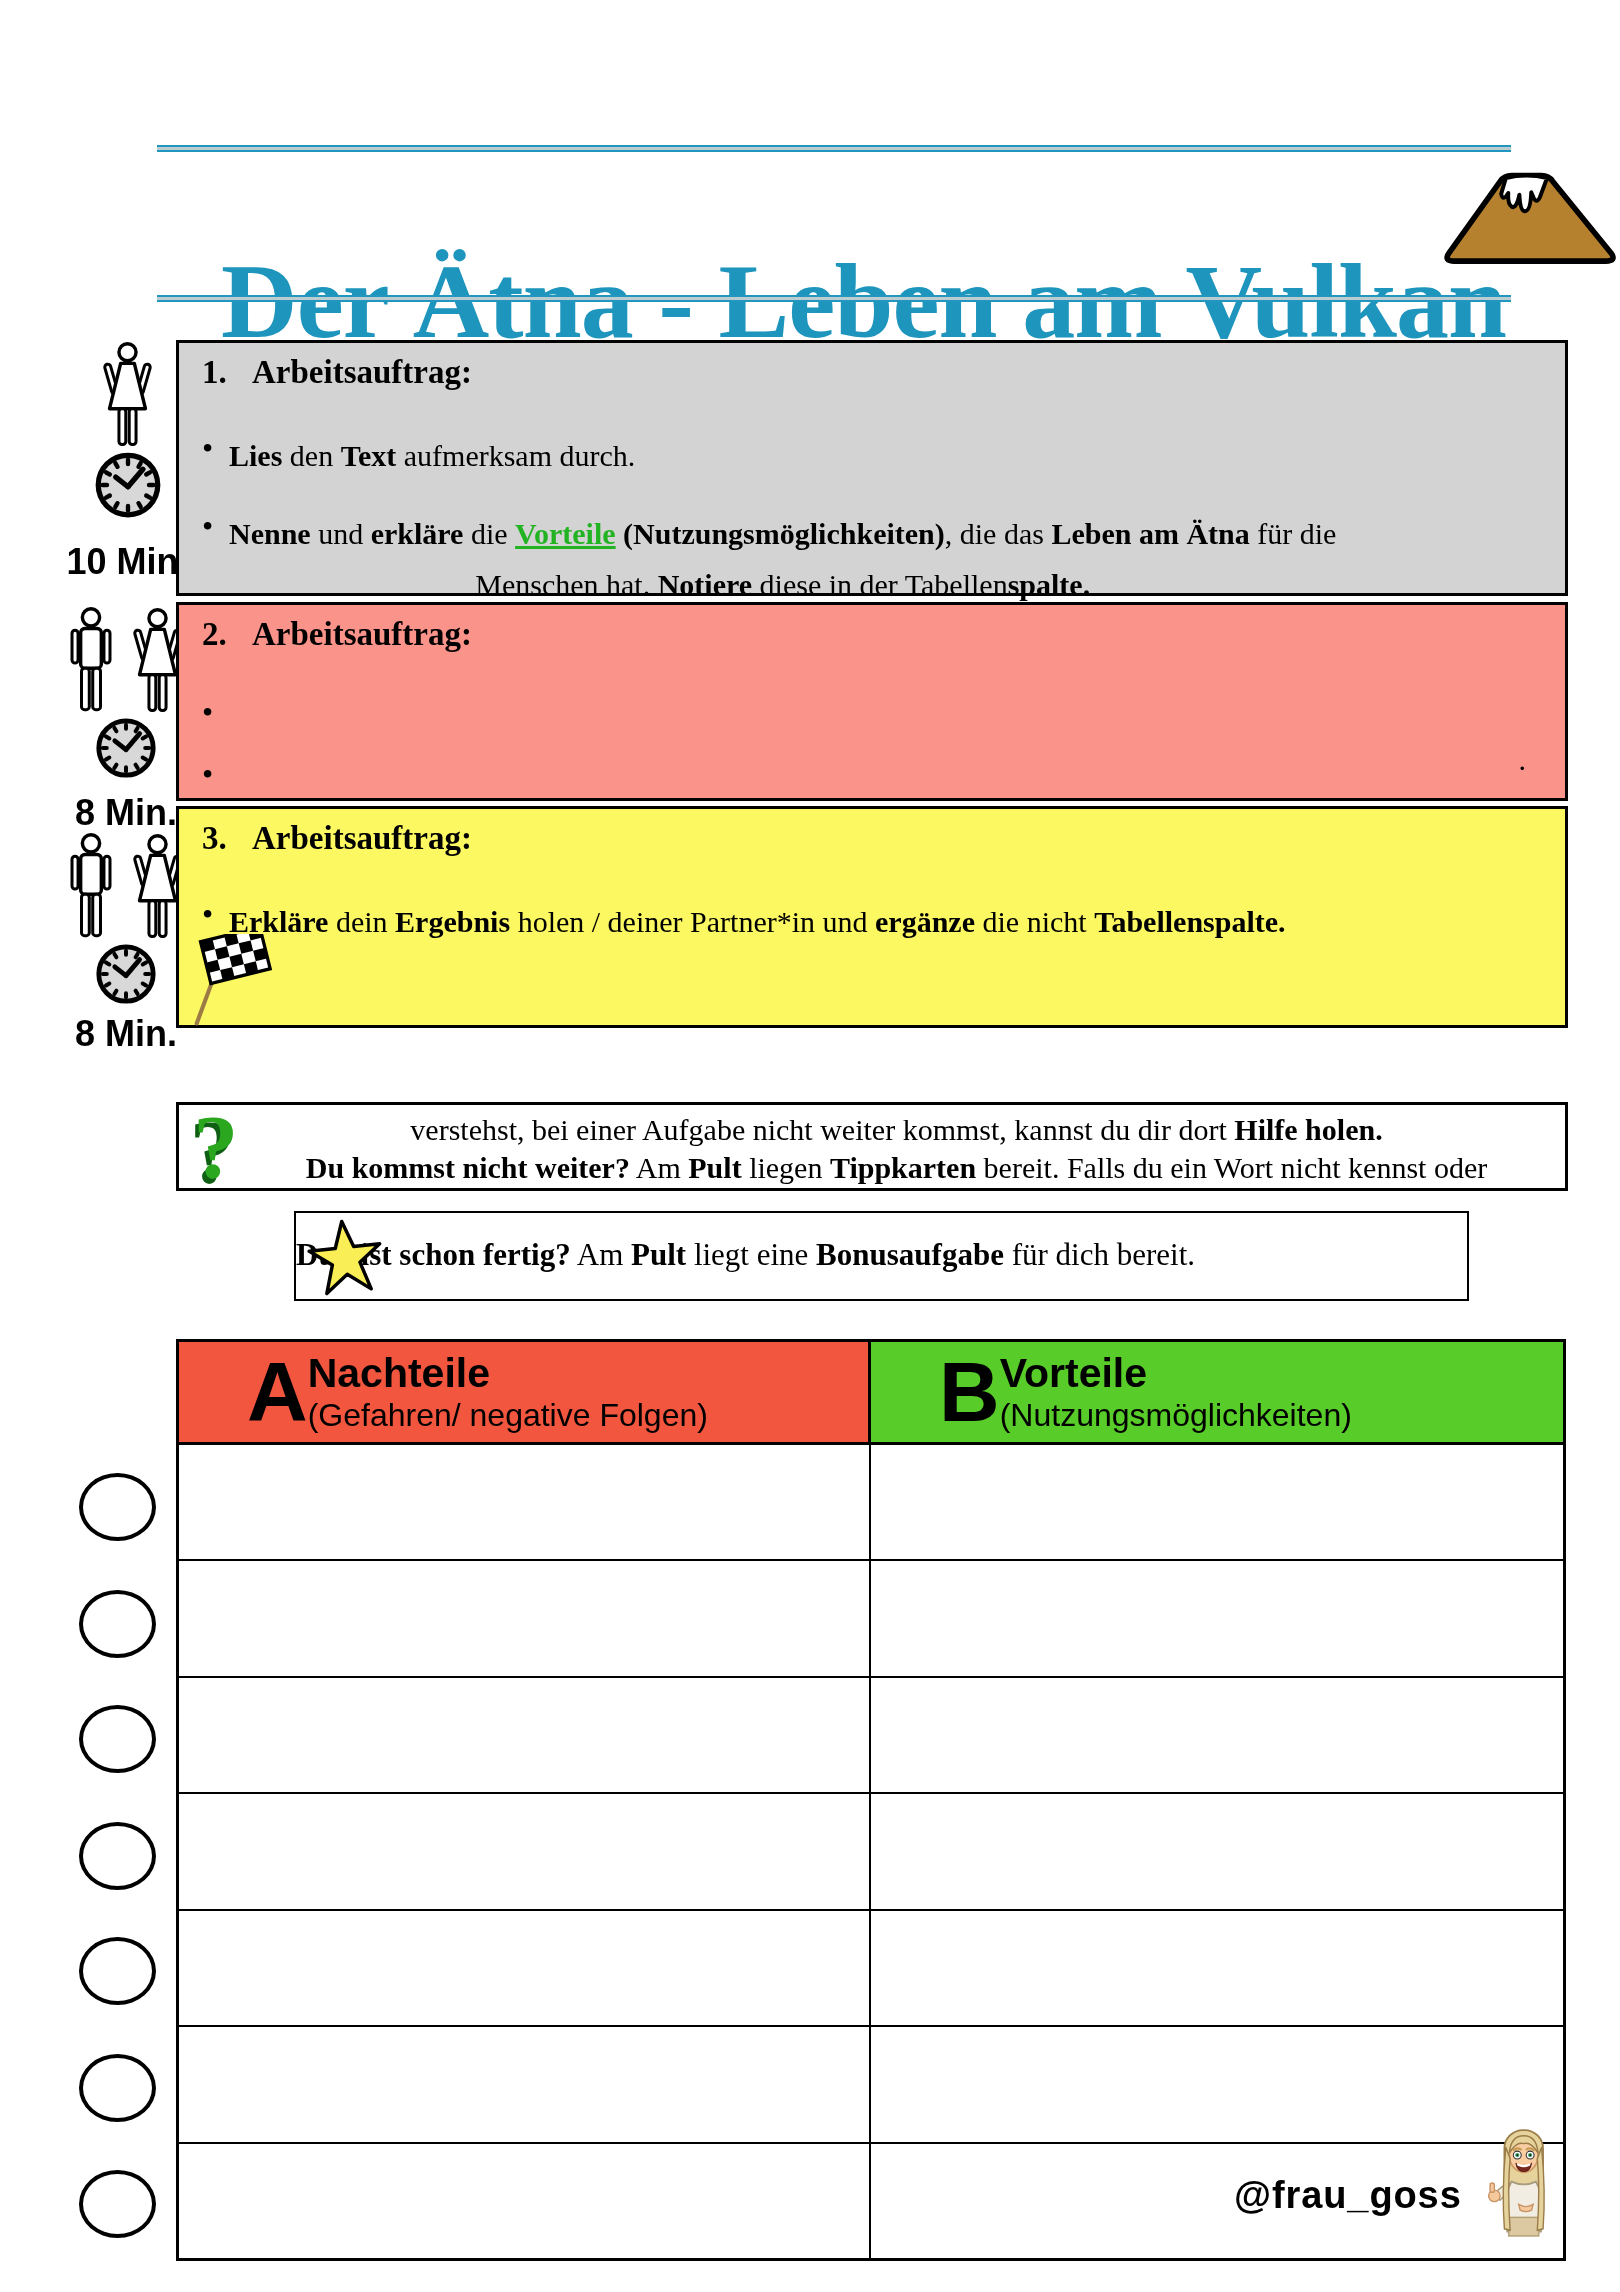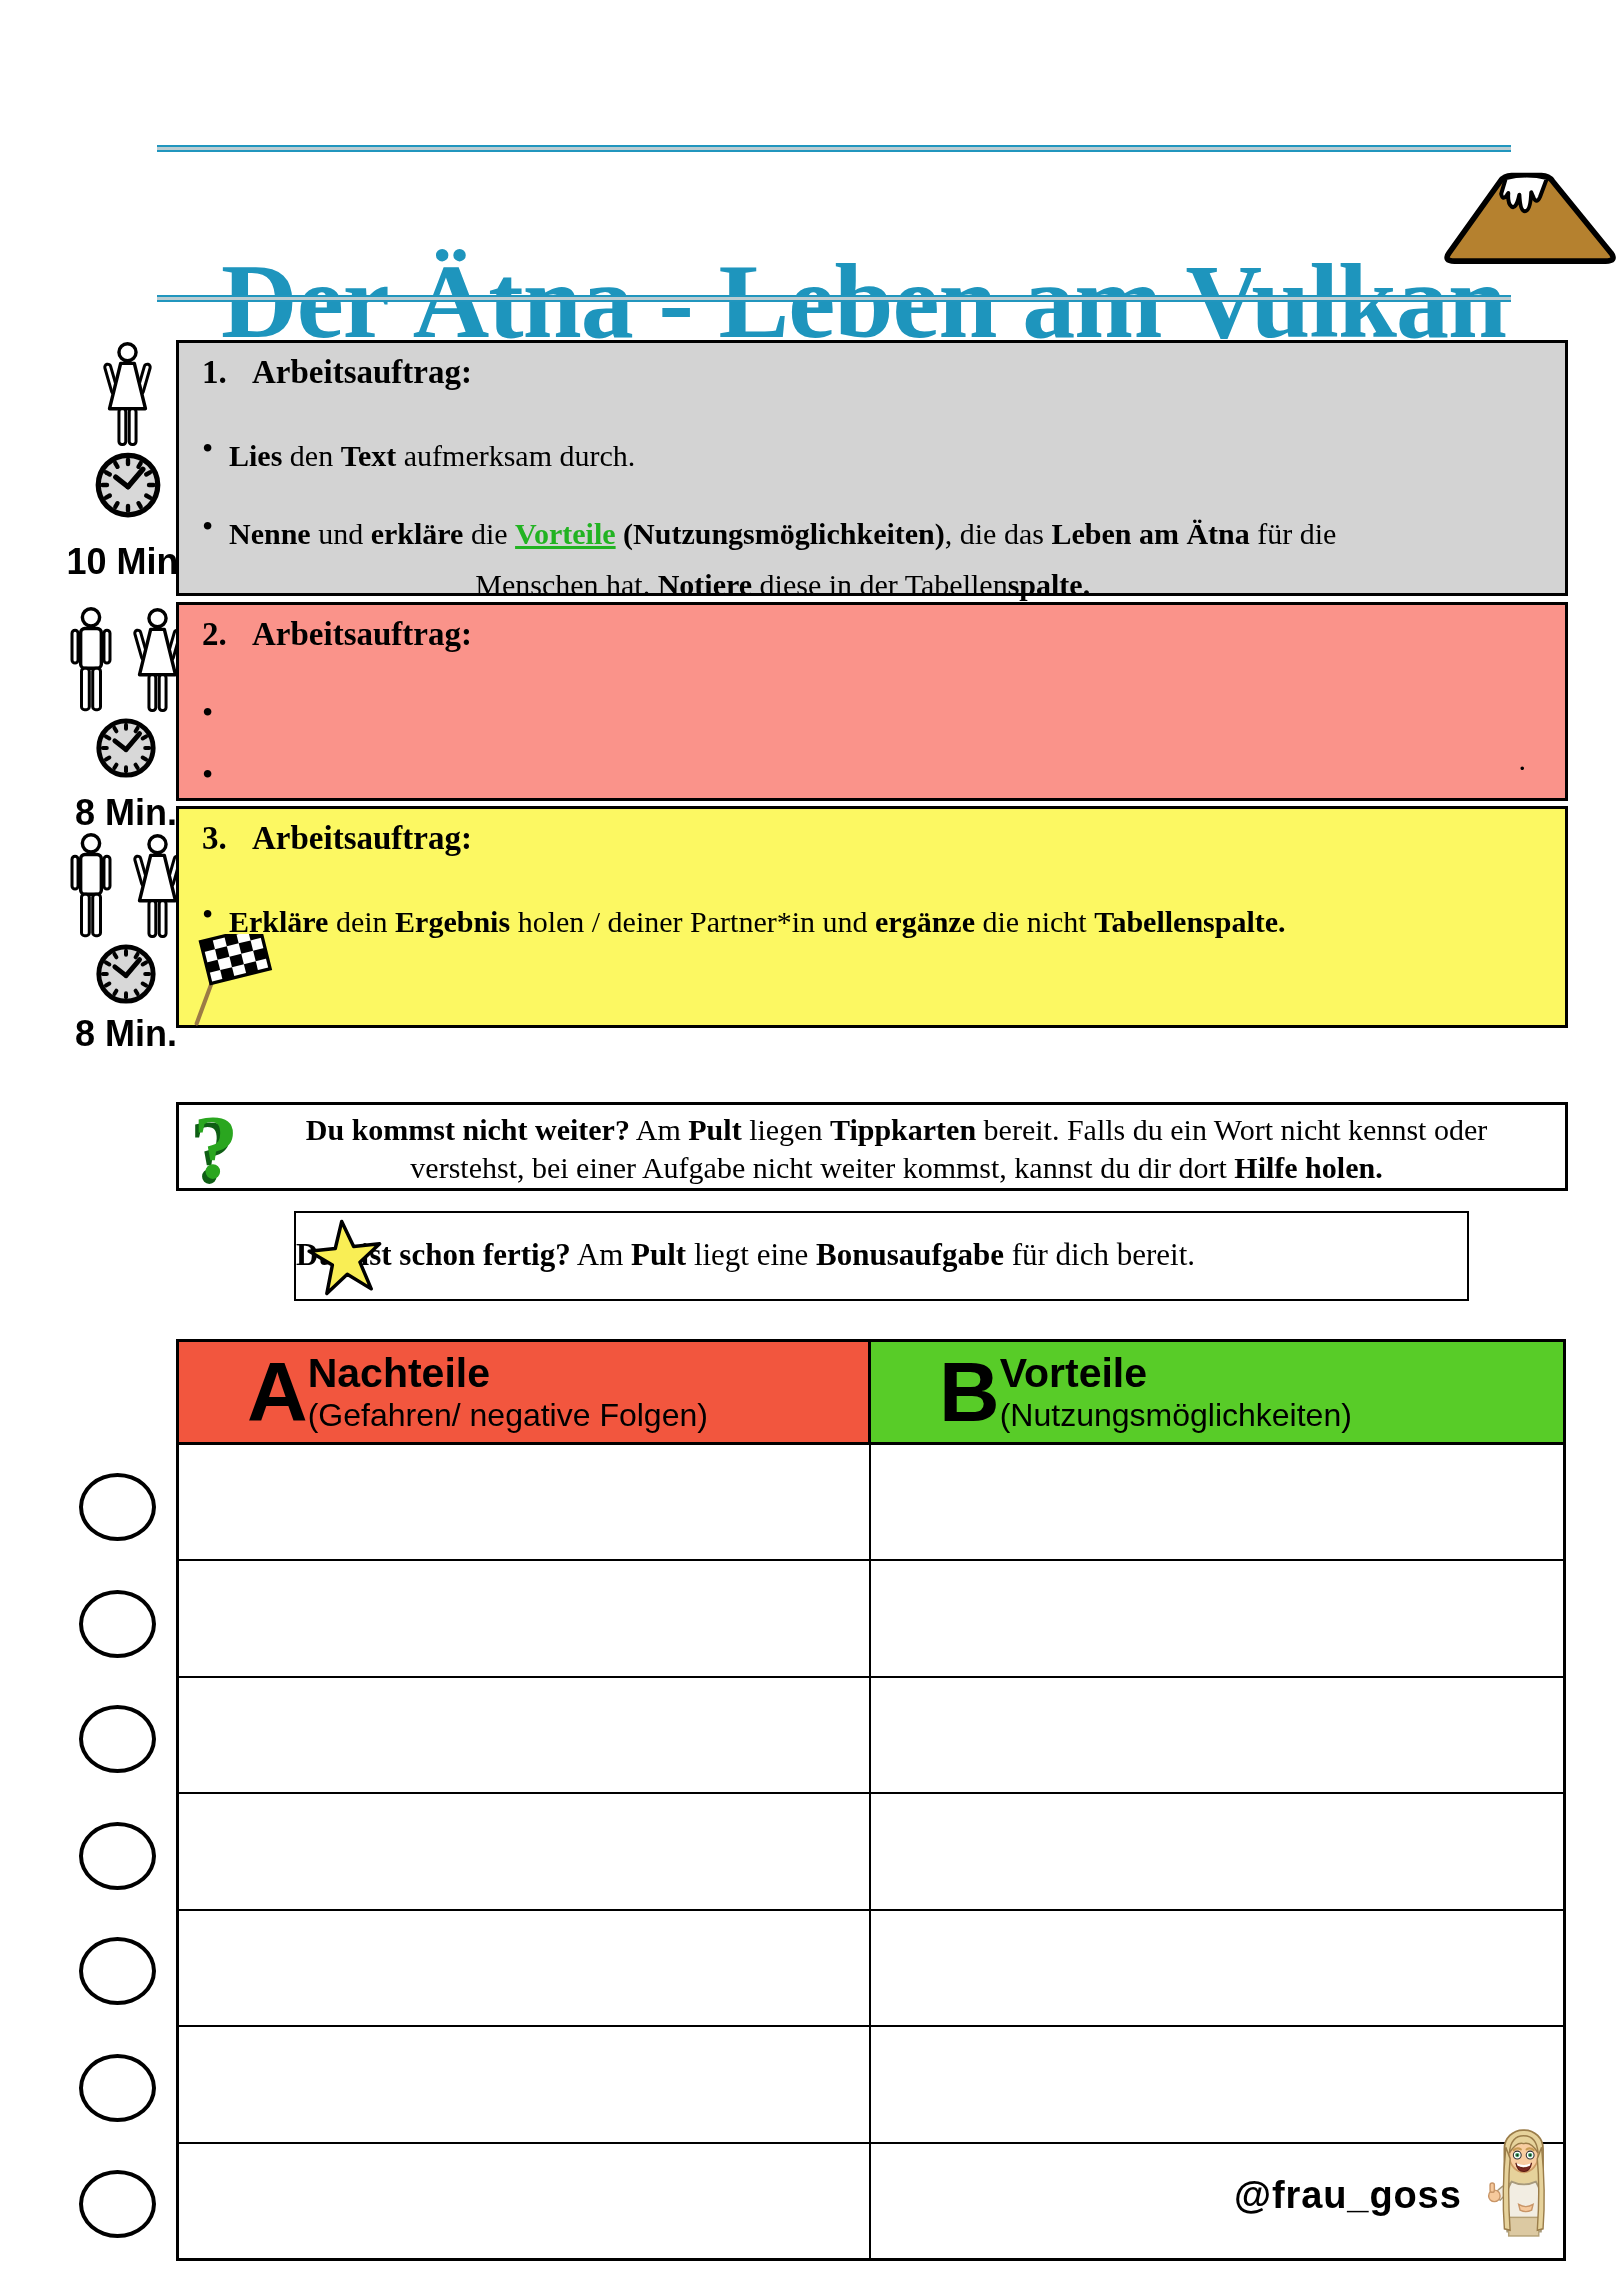--- a/index.html
+++ b/index.html
@@ -278,22 +278,22 @@
     <div class="goal-row">
       <svg class="flag" viewBox="0 0 96 104" width="86" height="93">
           <use href="#sym-flag"></use>
         </svg>
     </div>
   </section>
 
   <section class="help-box">
     <span class="help-icon">?</span>
     <div class="help-text">
+      <div><span>verstehst, bei einer Aufgabe nicht weiter kommst, kannst du dir dort </span><span class="b">Hilfe holen.</span></div>
       <div><span class="b">Du kommst nicht weiter?</span><span> Am </span><span class="b">Pult</span><span> liegen </span><span class="b">Tippkarten</span><span> bereit. Falls du ein Wort nicht kennst oder</span></div>
-      <div><span>verstehst, bei einer Aufgabe nicht weiter kommst, kannst du dir dort </span><span class="b">Hilfe holen.</span></div>
     </div>
   </section>
 
   <section class="bonus-box">
     <svg class="bonus-star" viewBox="0 0 86 88" width="77" height="79">
         <use href="#sym-star"></use>
       </svg>
     <div class="bonus-text"><span class="b">Du bist schon fertig?</span><span> Am </span><span class="b">Pult</span><span> liegt eine </span><span class="b">Bonusaufgabe</span><span> für dich bereit.</span></div>
   </section>
 

